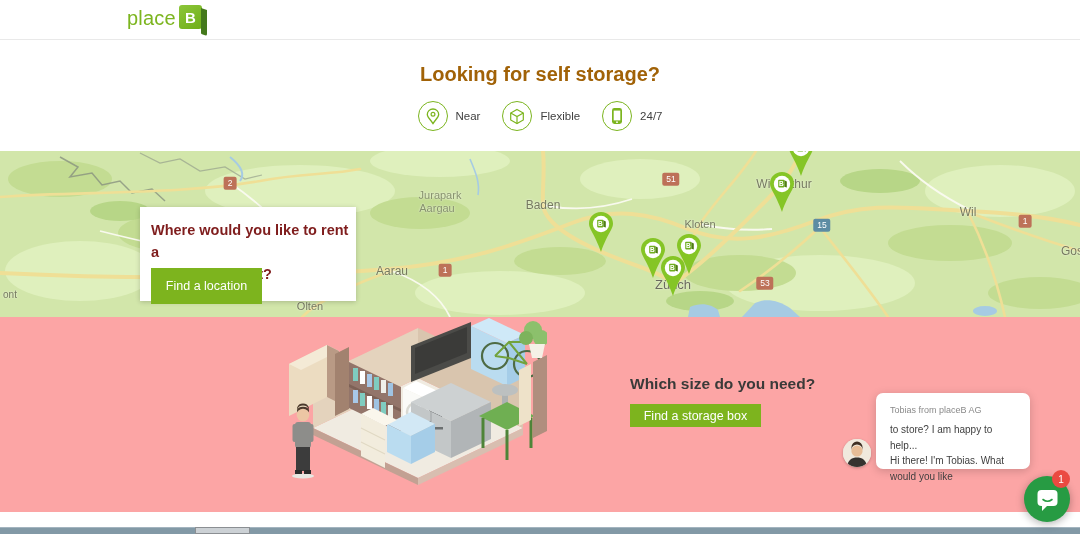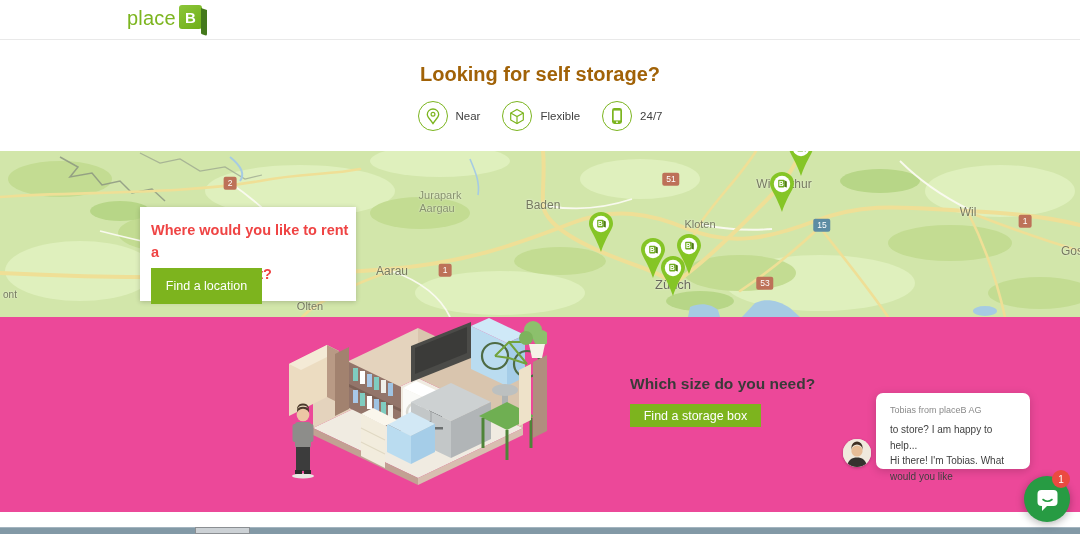--- a/index.html
+++ b/index.html
@@ -33,26 +33,26 @@
   
   .map{position:absolute;top:151px;left:0;width:1080px;height:166px;overflow:hidden;background:var(--map-bg);cursor:grab;}
   .map-bg{position:absolute;left:0;top:0;}
   .map-label{position:absolute;transform:translate(-50%,-50%);color:#75795f;white-space:nowrap;text-shadow:0 0 2px rgba(255,255,255,.8);}
   .lbl-area{color:#87926d;}
   .shield{position:absolute;transform:translate(-50%,-50%);font-size:8.5px;line-height:1;color:#fff;padding:2px 4px;border-radius:2px;}
   .shield.red{background:var(--shield-red);}
   .shield.blue{background:var(--shield-blue);}
   .pin{position:absolute;width:26px;height:40px;cursor:pointer;}
   .map-card{position:absolute;left:140px;top:56px;width:216px;height:94px;background:#fff;box-shadow:0 1px 5px rgba(0,0,0,.2);z-index:5;}
-  .map-card-title{margin:12px 0 4px 11px;font-size:14.5px;font-weight:bold;color:#ef4444;line-height:22px;}
+  .map-card-title{margin:12px 0 4px 11px;font-size:14.5px;font-weight:bold;color:#7f1d1d;line-height:22px;}
   .btn{display:flex;align-items:center;justify-content:center;background:var(--button-green);color:#fff;font-size:12.5px;border:none;cursor:pointer;font-family:"Liberation Sans",sans-serif;}
   .map-card .btn{position:absolute;left:11px;top:61px;width:111px;height:36px;}
 
   
-  .size-sec{position:absolute;top:317px;left:0;width:1080px;height:195px;background:#ec4899;}
+  .size-sec{position:absolute;top:317px;left:0;width:1080px;height:195px;background:#fca5a5;}
   .illustration{position:absolute;left:283px;top:1px;width:264px;height:168px;}
   .size-title{position:absolute;left:630px;top:58px;margin:0;font-size:15.5px;font-weight:bold;color:#3a3a39;}
   .size-btn{position:absolute;left:630px;top:87px;width:131px;height:23px;}
 
   
   .chat-card{position:absolute;left:876px;top:393px;width:154px;height:76px;background:#fff;border-radius:7px;box-shadow:0 2px 10px rgba(0,0,0,.18);padding:12px 10px 0 14px;z-index:20;cursor:pointer;}
   .chat-author{font-size:9px;color:#8a8a8a;}
   .chat-msg{margin-top:7px;font-size:10px;color:#3f3f3f;line-height:15.5px;}
   .chat-avatar{position:absolute;left:843px;top:439px;width:28px;height:28px;border-radius:50%;overflow:hidden;background:#f0e9dd;box-shadow:0 1px 3px rgba(0,0,0,.25);z-index:21;}
   .launcher{position:absolute;left:1024px;top:476px;width:46px;height:46px;border-radius:50%;background:var(--launcher-green);box-shadow:0 2px 8px rgba(0,0,0,.3);display:flex;align-items:center;justify-content:center;z-index:22;cursor:pointer;}

